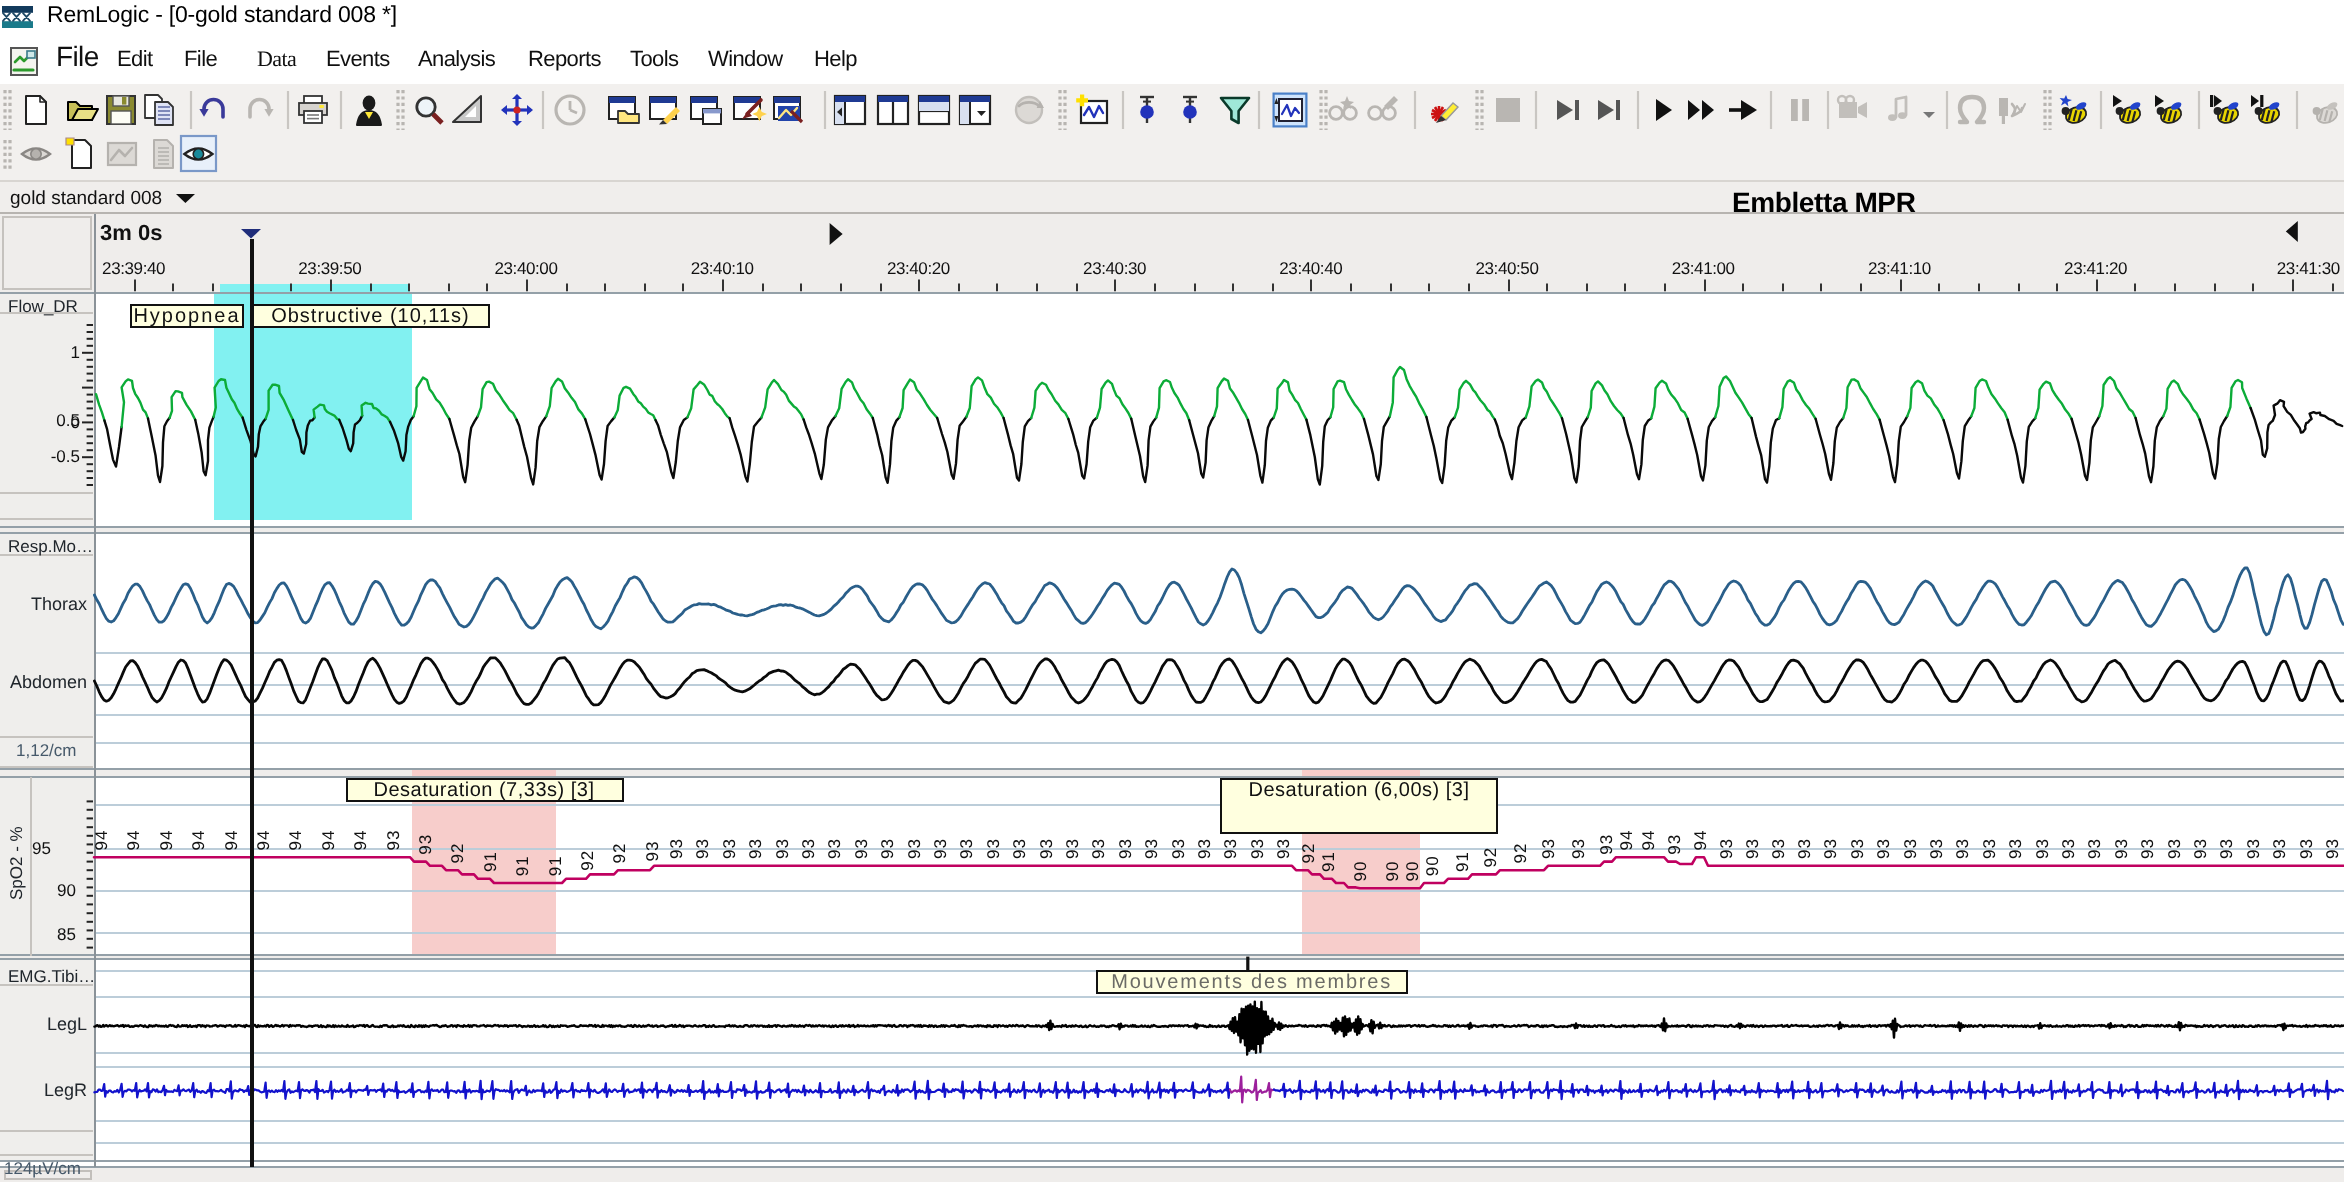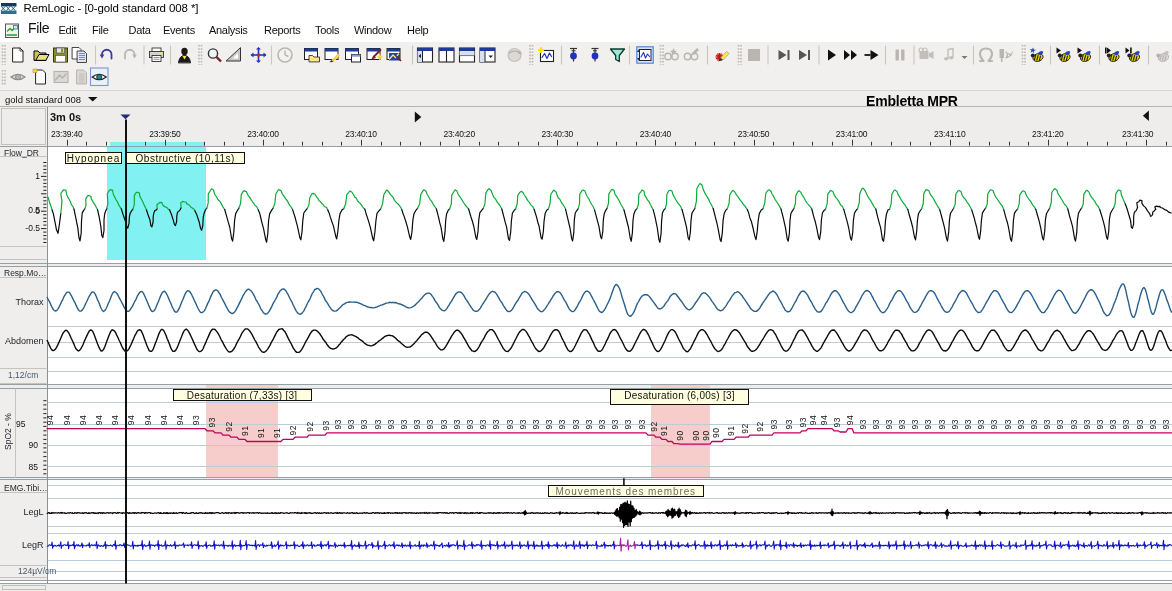--- a/index.html
+++ b/index.html
@@ -566,55 +566,55 @@
 <path d="M47.2 546.2L47.9 546.0L48.6 545.9L49.3 544.8L50.0 544.8L50.7 545.4L51.4 545.3L52.1 542.0L52.6 548.3L53.1 545.5L53.8 546.3L54.5 545.3L55.2 545.3L55.9 546.0L56.6 546.2L57.3 545.6L58.0 545.8L58.7 544.9L59.4 546.2L60.1 544.9L60.8 541.9L61.3 548.4L61.8 546.0L62.5 545.4L63.2 545.7L63.9 544.8L64.6 544.8L65.3 545.0L66.0 545.7L66.7 545.1L67.4 545.4L68.1 541.5L68.6 548.7L69.1 546.2L69.8 545.0L70.5 545.7L71.2 545.5L71.9 545.3L72.6 544.7L73.3 545.7L74.0 541.5L74.5 548.7L75.0 545.6L75.7 546.1L76.4 544.7L77.1 544.9L77.8 545.8L78.5 544.7L79.2 546.1L79.9 545.8L80.6 546.1L81.3 545.1L82.0 542.9L82.5 547.6L83.0 544.9L83.7 545.8L84.4 545.7L85.1 545.8L85.8 545.7L86.5 546.0L87.2 544.9L87.9 545.4L88.6 545.6L89.3 542.7L89.8 547.7L90.3 545.3L91.0 545.3L91.7 544.7L92.4 545.4L93.1 545.6L93.8 545.1L94.5 544.8L95.2 545.9L95.9 545.1L96.6 541.6L97.1 548.6L97.6 545.7L98.3 544.8L99.0 545.9L99.7 545.7L100.4 546.4L101.1 545.5L101.8 545.8L102.5 546.3L103.2 546.4L103.9 545.1L104.6 545.7L105.3 541.6L105.8 548.6L106.3 545.2L107.0 544.8L107.7 545.6L108.4 545.5L109.1 545.7L109.8 545.5L110.5 544.9L111.2 545.7L111.9 545.9L112.6 546.4L113.3 544.6L114.0 544.6L114.7 545.7L115.4 540.7L115.9 549.3L116.4 546.4L117.1 545.3L117.8 545.2L118.5 545.6L119.2 545.7L119.9 544.6L120.6 545.0L121.3 545.1L122.0 546.0L122.7 545.2L123.4 545.5L124.1 543.0L124.6 547.5L125.1 545.2L125.8 545.9L126.5 545.7L127.2 544.7L127.9 544.9L128.6 545.2L129.3 545.2L130.0 545.8L130.7 546.2L131.4 546.0L132.1 545.8L132.8 541.3L133.3 548.9L133.8 545.6L134.5 545.2L135.2 546.0L135.9 545.3L136.6 545.9L137.3 546.1L138.0 545.1L138.7 545.9L139.4 545.2L140.1 545.6L140.8 545.0L141.5 545.8L142.2 540.6L142.7 549.4L143.2 546.3L143.9 545.1L144.6 544.7L145.3 546.4L146.0 545.7L146.7 546.1L147.4 545.6L148.1 545.3L148.8 545.7L149.5 541.0L150.0 549.1L150.5 545.2L151.2 544.7L151.9 545.3L152.6 545.5L153.3 545.0L154.0 545.4L154.7 546.3L155.4 545.0L156.1 545.1L156.8 544.8L157.5 546.0L158.2 540.5L158.7 549.5L159.2 544.6L159.9 545.5L160.6 545.5L161.3 544.9L162.0 546.3L162.7 545.9L163.4 545.5L164.1 546.0L164.8 544.9L165.5 540.8L166.0 549.3L166.5 545.8L167.2 544.8L167.9 545.9L168.6 545.4L169.3 545.9L170.0 545.5L170.7 544.6L171.4 546.3L172.1 545.8L172.8 545.7L173.5 544.8L174.2 545.4L174.9 541.6L175.4 548.6L175.9 545.2L176.6 545.6L177.3 545.2L178.0 546.2L178.7 545.2L179.4 544.9L180.1 545.1L180.8 545.2L181.5 545.4L182.2 544.8L182.9 544.9L183.6 543.0L184.1 547.5L184.6 545.5L185.3 545.0L186.0 545.2L186.7 545.2L187.4 544.9L188.1 545.9L188.8 545.1L189.5 545.0L190.2 544.7L190.9 545.7L191.6 541.8L192.1 548.5L192.6 545.4L193.3 545.8L194.0 544.8L194.7 544.7L195.4 545.4L196.1 544.9L196.8 545.7L197.5 545.7L198.2 541.1L198.7 549.0L199.2 545.2L199.9 546.1L200.6 545.9L201.3 545.8L202.0 545.6L202.7 546.4L203.4 546.0L204.1 545.4L204.8 544.8L205.5 546.1L206.2 541.7L206.7 548.5L207.2 545.8L207.9 545.9L208.6 545.4L209.3 545.0L210.0 545.0L210.7 546.1L211.4 545.7L212.1 546.2L212.8 545.3L213.5 545.9L214.2 540.9L214.7 549.2L215.2 545.4L215.9 544.7L216.6 545.5L217.3 545.2L218.0 545.4L218.7 544.9L219.4 546.0L220.1 545.7L220.8 544.8L221.5 544.8L222.2 546.1L222.9 546.0L223.6 541.2L224.1 548.9L224.6 545.6L225.3 545.3L226.0 545.3L226.7 545.7L227.4 545.6L228.1 546.4L228.8 545.3L229.5 545.2L230.2 546.1L230.9 545.7L231.6 546.0L232.3 540.9L232.8 549.2L233.3 545.0L234.0 545.8L234.7 544.7L235.4 546.3L236.1 545.6L236.8 545.5L237.5 545.7L238.2 545.4L238.9 545.6L239.6 546.1L240.3 540.4L240.8 549.6L241.3 544.8L242.0 546.1L242.7 546.0L243.4 545.3L244.1 545.5L244.8 545.8L245.5 544.8L246.2 540.6L246.7 549.4L247.2 545.7L247.9 544.6L248.6 544.9L249.3 544.9L250.0 545.6L250.7 545.3L251.4 545.6L252.1 545.0L252.8 545.8L253.5 545.2L254.2 545.6L254.9 546.2L255.6 540.5L256.1 549.5L256.6 546.4L257.3 545.2L258.0 544.8L258.7 544.6L259.4 546.4L260.1 545.3L260.8 544.8L261.5 545.1L262.2 545.3L262.9 542.9L263.4 547.6L263.9 546.1L264.6 545.2L265.3 546.2L266.0 546.2L266.7 545.0L267.4 545.9L268.1 545.3L268.8 545.2L269.5 545.3L270.2 545.3L270.9 545.6L271.6 541.7L272.1 548.5L272.6 545.3L273.3 546.3L274.0 546.1L274.7 544.9L275.4 546.4L276.1 545.8L276.8 544.8L277.5 544.7L278.2 541.1L278.7 549.1L279.2 545.4L279.9 546.4L280.6 544.8L281.3 545.8L282.0 545.3L282.7 545.4L283.4 546.0L284.1 545.7L284.8 545.4L285.5 544.9L286.2 541.5L286.7 548.7L287.2 545.2L287.9 544.9L288.6 545.7L289.3 545.6L290.0 546.1L290.7 545.0L291.4 545.5L292.1 545.3L292.8 545.6L293.5 545.3L294.2 541.5L294.7 548.7L295.2 544.8L295.9 545.5L296.6 545.8L297.3 544.9L298.0 545.9L298.7 546.4L299.4 546.4L300.1 546.0L300.8 545.4L301.5 544.7L302.2 546.2L302.9 541.7L303.4 548.5L303.9 546.3L304.6 544.7L305.3 545.7L306.0 546.0L306.7 545.2L307.4 544.7L308.1 545.2L308.8 546.0L309.5 545.4L310.2 545.5L310.9 545.4L311.6 541.9L312.1 548.4L312.6 546.0L313.3 545.1L314.0 544.7L314.7 546.3L315.4 545.9L316.1 545.9L316.8 545.6L317.5 544.7L318.2 545.5L318.9 544.9L319.6 544.7L320.3 546.4L321.0 541.3L321.5 548.8L322.0 544.7L322.7 545.5L323.4 546.1L324.1 545.1L324.8 544.8L325.5 545.1L326.2 546.1L326.9 544.6L327.6 544.8L328.3 541.4L328.8 548.8L329.3 545.4L330.0 546.1L330.7 545.1L331.4 545.9L332.1 545.5L332.8 546.0L333.5 546.2L334.2 545.2L334.9 542.6L335.4 547.8L335.9 544.9L336.6 545.5L337.3 546.4L338.0 546.0L338.7 545.0L339.4 545.4L340.1 545.7L340.8 545.0L341.5 545.9L342.2 545.2L342.9 545.8L343.6 546.0L344.3 542.5L344.8 547.9L345.3 545.1L346.0 545.9L346.7 546.0L347.4 545.6L348.1 545.3L348.8 545.9L349.5 545.5L350.2 544.9L350.9 546.2L351.6 540.5L352.1 549.5L352.6 545.8L353.3 546.3L354.0 545.8L354.7 544.7L355.4 546.3L356.1 545.7L356.8 546.3L357.5 545.4L358.2 546.3L358.9 542.1L359.4 548.2L359.9 544.8L360.6 545.8L361.3 545.3L362.0 546.0L362.7 545.9L363.4 545.9L364.1 545.7L364.8 545.0L365.5 541.1L366.0 549.0L366.5 545.6L367.2 545.8L367.9 546.1L368.6 544.6L369.3 544.8L370.0 544.8L370.7 545.4L371.4 545.0L372.1 542.5L372.6 547.9L373.1 544.8L373.8 546.3L374.5 545.8L375.2 546.1L375.9 546.3L376.6 545.7L377.3 545.9L378.0 540.7L378.5 549.3L379.0 545.8L379.7 546.2L380.4 545.6L381.1 546.3L381.8 546.2L382.5 545.9L383.2 545.1L383.9 545.4L384.6 541.3L385.1 548.9L385.6 545.1L386.3 545.4L387.0 546.2L387.7 546.0L388.4 545.2L389.1 544.9L389.8 544.7L390.5 546.0L391.2 545.3L391.9 545.2L392.6 544.7L393.3 546.3L394.0 541.8L394.5 548.5L395.0 546.3L395.7 545.7L396.4 544.9L397.1 545.5L397.8 544.9L398.5 546.0L399.2 545.0L399.9 545.8L400.6 546.2L401.3 545.9L402.0 542.8L402.5 547.7L403.0 545.1L403.7 545.4L404.4 546.2L405.1 544.9L405.8 545.8L406.5 546.3L407.2 545.8L407.9 545.1L408.6 545.9L409.3 546.2L410.0 541.6L410.5 548.6L411.0 545.5L411.7 545.4L412.4 546.1L413.1 546.0L413.8 546.0L414.5 545.6L415.2 544.6L415.9 546.3L416.6 546.1L417.3 545.5L418.0 545.6L418.7 546.3L419.4 541.2L419.9 549.0L420.4 545.7L421.1 546.3L421.8 544.8L422.5 545.6L423.2 546.3L423.9 544.7L424.6 545.4L425.3 546.0L426.0 545.8L426.7 542.9L427.2 547.6L427.7 544.9L428.4 545.9L429.1 546.2L429.8 545.7L430.5 545.2L431.2 544.8L431.9 545.7L432.6 545.9L433.3 544.9L434.0 541.1L434.5 549.1L435.0 545.5L435.7 544.7L436.4 545.6L437.1 545.2L437.8 545.6L438.5 546.1L439.2 545.4L439.9 546.4L440.6 544.7L441.3 544.7L442.0 542.9L442.5 547.6L443.0 546.1L443.7 545.8L444.4 545.4L445.1 545.8L445.8 546.2L446.5 544.9L447.2 545.6L447.9 546.3L448.6 542.6L449.1 547.8L449.6 545.4L450.3 546.3L451.0 544.7L451.7 545.9L452.4 544.8L453.1 544.9L453.8 544.7L454.5 545.2L455.2 546.0L455.9 545.4L456.6 544.9L457.3 540.8L457.8 549.3L458.3 545.5L459.0 546.0L459.7 545.0L460.4 546.0L461.1 545.4L461.8 546.1L462.5 546.4L463.2 545.8L463.9 540.4L464.4 549.6L464.9 544.8L465.6 546.1L466.3 546.0L467.0 546.0L467.7 545.7L468.4 545.2L469.1 544.8L469.8 544.9L470.5 545.3L471.2 545.9L471.9 541.8L472.4 548.4L472.9 544.7L473.6 544.8L474.3 546.1L475.0 545.7L475.7 546.0L476.4 544.6L477.1 545.5L477.8 544.6L478.5 544.9L479.2 544.8L479.9 545.8L480.6 546.2L481.3 540.8L481.8 549.2L482.3 545.8L483.0 545.0L483.7 545.8L484.4 545.5L485.1 545.3L485.8 546.3L486.5 545.7L487.2 544.7L487.9 544.9L488.6 545.5L489.3 546.3L490.0 540.9L490.5 549.2L491.0 544.6L491.7 545.0L492.4 544.8L493.1 545.6L493.8 544.8L494.5 545.3L495.2 546.0L495.9 545.6L496.6 545.0L497.3 541.2L497.8 548.9L498.3 544.9L499.0 546.0L499.7 545.8L500.4 546.3L501.1 545.5L501.8 544.9L502.5 545.8L503.2 544.7L503.9 545.8L504.6 541.8L505.1 548.4L505.6 546.0L506.3 546.0L507.0 544.7L507.7 545.9L508.4 546.3L509.1 544.9L509.8 546.0L510.5 545.5L511.2 544.8L511.9 541.1L512.4 549.1L512.9 545.2L513.6 545.0L514.3 545.8L515.0 545.2L515.7 546.0L516.4 545.2L517.1 544.8L517.8 545.9L518.5 546.2L519.2 545.3L519.9 541.7L520.4 548.5L520.9 546.2L521.6 544.9L522.3 546.3L523.0 545.4L523.7 545.3L524.4 544.8L525.1 545.9L525.8 545.7L526.5 546.4L527.2 545.0L527.9 541.1L528.4 549.0L528.9 544.8L529.6 546.1L530.3 545.4L531.0 544.9L531.7 545.2L532.4 546.2L533.1 545.7L533.8 541.3L534.3 548.9L534.8 544.9L535.5 546.3L536.2 546.1L536.9 544.8L537.6 546.1L538.3 545.5L539.0 546.4L539.7 545.7L540.4 546.1L541.1 545.1L541.8 541.0L542.3 549.1L542.8 545.2L543.5 545.6L544.2 546.2L544.9 545.7L545.6 544.9L546.3 545.6L547.0 544.6L547.7 546.4L548.4 541.7L548.9 548.5L549.4 544.7L550.1 545.6L550.8 545.5L551.5 546.0L552.2 546.1L552.9 545.4L553.6 545.0L554.3 545.6L555.0 544.6L555.7 545.9L556.4 546.3L557.1 542.2L557.6 548.1L558.1 544.8L558.8 545.5L559.5 545.1L560.2 545.9L560.9 546.1L561.6 545.9L562.3 544.6L563.0 545.4L563.7 546.0L564.4 546.2L565.1 545.3L565.8 542.0L566.3 548.3L566.8 545.7L567.5 546.1L568.2 544.7L568.9 546.2L569.6 545.2L570.3 544.7L571.0 545.4L571.7 545.1L572.4 546.3L573.1 545.6L573.8 540.9L574.3 549.2L574.8 546.2L575.5 545.9L576.2 544.7L576.9 546.3L577.6 545.8L578.3 546.2L579.0 544.8L579.7 541.3L580.2 548.8L580.7 544.9L581.4 545.6L582.1 544.7L582.8 545.9L583.5 545.0L584.2 546.4L584.9 545.0L585.6 544.8L586.3 545.5L587.0 541.4L587.5 548.8L588.0 545.0L588.7 545.9L589.4 545.0L590.1 545.2L590.8 545.1L591.5 545.8L592.2 545.1L592.9 544.7L593.6 545.2L594.3 545.5L595.0 545.5L595.7 544.8L596.4 541.2L596.9 549.0L597.4 545.1L598.1 545.7L598.8 546.0L599.5 546.3L600.2 546.1L600.9 546.3L601.6 544.7L602.3 546.2L603.0 545.4L603.7 544.7L604.4 542.2L604.9 548.1L605.4 544.8L606.1 545.1L606.8 545.9L607.5 545.5L608.2 546.2L608.9 545.5L609.6 545.7L610.3 545.1L611.0 546.3L611.7 545.6L612.4 544.8L613.1 545.2L613.8 541.3L614.3 548.9L614.8 544.7" stroke="#1212cc" stroke-width="1.1" fill="none" stroke-linejoin="round" stroke-linecap="round"></path>
 <path d="M615.0 545.0L615.7 546.3L616.4 545.8L617.1 545.3L617.8 545.2L618.5 545.8L619.2 545.2L619.9 545.7L620.6 538.3L621.1 551.2L621.6 545.1L622.3 544.8L623.0 546.0L623.7 544.9L624.4 545.1L625.1 545.5L625.8 546.3L626.5 546.0L627.2 544.7L627.9 539.9L628.4 550.0L628.9 546.3L629.6 545.9L630.3 545.1L631.0 546.4L631.7 546.1L632.4 545.8L633.1 545.8L633.8 544.9L634.5 541.6L635.0 548.6L635.5 544.8L636.2 545.1L636.9 544.9" stroke="#9c1f9c" stroke-width="1.1" fill="none" stroke-linejoin="round" stroke-linecap="round"></path>
 <path d="M637.0 544.7L637.7 545.2L638.4 545.2L639.1 545.3L639.8 545.6L640.5 544.9L641.2 545.1L641.9 541.9L642.4 548.4L642.9 544.9L643.6 545.4L644.3 545.2L645.0 544.6L645.7 545.9L646.4 546.4L647.1 545.2L647.8 545.9L648.5 545.5L649.2 545.1L649.9 540.4L650.4 549.6L650.9 544.9L651.6 545.6L652.3 546.2L653.0 545.4L653.7 545.8L654.4 545.9L655.1 546.2L655.8 544.9L656.5 545.6L657.2 545.2L657.9 540.7L658.4 549.3L658.9 544.8L659.6 544.7L660.3 545.8L661.0 545.7L661.7 545.0L662.4 546.3L663.1 545.1L663.8 544.6L664.5 545.6L665.2 541.2L665.7 549.0L666.2 545.5L666.9 545.0L667.6 545.2L668.3 545.7L669.0 546.3L669.7 546.2L670.4 545.2L671.1 540.7L671.6 549.3L672.1 545.3L672.8 545.1L673.5 545.2L674.2 546.4L674.9 546.2L675.6 544.8L676.3 545.9L677.0 545.4L677.7 546.4L678.4 542.2L678.9 548.1L679.4 546.3L680.1 545.4L680.8 546.2L681.5 544.9L682.2 545.7L682.9 544.8L683.6 545.0L684.3 545.5L685.0 546.2L685.7 546.4L686.4 544.7L687.1 546.3L687.8 542.8L688.3 547.7L688.8 546.2L689.5 545.3L690.2 545.6L690.9 545.9L691.6 546.0L692.3 544.8L693.0 544.9L693.7 545.3L694.4 545.6L695.1 540.8L695.6 549.3L696.1 545.1L696.8 545.6L697.5 545.4L698.2 544.6L698.9 544.6L699.6 545.1L700.3 546.3L701.0 546.1L701.7 545.5L702.4 545.8L703.1 546.2L703.8 545.4L704.5 541.1L705.0 549.0L705.5 544.8L706.2 545.1L706.9 546.4L707.6 544.7L708.3 545.9L709.0 545.6L709.7 545.6L710.4 546.2L711.1 541.7L711.6 548.5L712.1 544.8L712.8 545.5L713.5 545.6L714.2 546.1L714.9 544.9L715.6 544.7L716.3 545.2L717.0 546.2L717.7 544.8L718.4 544.9L719.1 545.1L719.8 540.5L720.3 549.5L720.8 545.1L721.5 545.6L722.2 546.3L722.9 545.5L723.6 546.0L724.3 544.9L725.0 544.8L725.7 546.0L726.4 545.6L727.1 540.8L727.6 549.3L728.1 545.1L728.8 545.8L729.5 545.8L730.2 544.8L730.9 545.6L731.6 546.1L732.3 544.6L733.0 545.5L733.7 545.3L734.4 545.5L735.1 545.2L735.8 542.7L736.3 547.7L736.8 545.0L737.5 544.9L738.2 546.2L738.9 545.7L739.6 546.1L740.3 545.5L741.0 545.6L741.7 545.6L742.4 542.7L742.9 547.7L743.4 544.7L744.1 546.1L744.8 546.3L745.5 545.5L746.2 545.2L746.9 545.3L747.6 546.1L748.3 546.2L749.0 545.7L749.7 546.0L750.4 541.1L750.9 549.0L751.4 546.1L752.1 545.0L752.8 546.1L753.5 544.9L754.2 545.0L754.9 544.8L755.6 544.8L756.3 541.1L756.8 549.0L757.3 544.7L758.0 546.0L758.7 546.0L759.4 544.7L760.1 544.8L760.8 546.0L761.5 545.5L762.2 544.7L762.9 544.8L763.6 545.1L764.3 544.7L765.0 541.0L765.5 549.1L766.0 546.3L766.7 545.0L767.4 546.2L768.1 544.9L768.8 545.2L769.5 544.8L770.2 546.1L770.9 546.3L771.6 546.3L772.3 545.2L773.0 544.9L773.7 541.0L774.2 549.1L774.7 545.6L775.4 544.8L776.1 545.6L776.8 544.6L777.5 545.0L778.2 544.9L778.9 545.1L779.6 546.2L780.3 540.4L780.8 549.6L781.3 545.0L782.0 545.5L782.7 545.9L783.4 545.3L784.1 545.7L784.8 545.4L785.5 546.3L786.2 542.0L786.7 548.3L787.2 545.0L787.9 545.0L788.6 544.8L789.3 546.4L790.0 544.8L790.7 544.8L791.4 544.8L792.1 546.0L792.8 545.9L793.5 542.9L794.0 547.6L794.5 544.8L795.2 545.1L795.9 545.7L796.6 545.2L797.3 546.4L798.0 545.4L798.7 545.6L799.4 545.1L800.1 546.1L800.8 542.8L801.3 547.7L801.8 545.5L802.5 545.8L803.2 544.9L803.9 546.4L804.6 545.5L805.3 544.8L806.0 545.4L806.7 545.8L807.4 544.8L808.1 544.9L808.8 545.3L809.5 545.7L810.2 540.5L810.7 549.5L811.2 544.7L811.9 546.4L812.6 545.2L813.3 545.7L814.0 546.4L814.7 544.8L815.4 546.1L816.1 545.9L816.8 545.1L817.5 545.9L818.2 545.6L818.9 545.1L819.6 546.0L820.3 541.9L820.8 548.4L821.3 545.7L822.0 545.3L822.7 545.5L823.4 545.1L824.1 546.0L824.8 544.8L825.5 545.1L826.2 545.5L826.9 545.7L827.6 544.8L828.3 542.9L828.8 547.6L829.3 545.8L830.0 546.3L830.7 545.3L831.4 545.8L832.1 544.9L832.8 545.7L833.5 544.8L834.2 541.0L834.7 549.1L835.2 546.0L835.9 545.0L836.6 545.8L837.3 545.5L838.0 545.1L838.7 545.2L839.4 546.1L840.1 545.6L840.8 546.3L841.5 544.7L842.2 545.4L842.9 542.0L843.4 548.3L843.9 545.3L844.6 545.4L845.3 544.7L846.0 545.6L846.7 546.1L847.4 545.1L848.1 545.9L848.8 545.5L849.5 544.8L850.2 541.7L850.7 548.6L851.2 545.8L851.9 545.8L852.6 545.8L853.3 545.6L854.0 545.5L854.7 546.1L855.4 545.5L856.1 545.3L856.8 540.4L857.3 549.6L857.8 545.2L858.5 546.4L859.2 545.2L859.9 544.7L860.6 544.7L861.3 546.1L862.0 545.2L862.7 545.9L863.4 544.6L864.1 546.2L864.8 542.7L865.3 547.7L865.8 545.2L866.5 545.2L867.2 545.8L867.9 545.0L868.6 545.8L869.3 545.7L870.0 546.2L870.7 544.7L871.4 545.1L872.1 542.9L872.6 547.5L873.1 545.4L873.8 546.2L874.5 545.6L875.2 546.2L875.9 545.1L876.6 545.9L877.3 545.7L878.0 546.4L878.7 545.3L879.4 541.5L879.9 548.7L880.4 544.8L881.1 545.8L881.8 545.2L882.5 545.5L883.2 546.0L883.9 545.2L884.6 545.7L885.3 545.3L886.0 545.4L886.7 545.5L887.4 546.1L888.1 546.0L888.8 541.6L889.3 548.7L889.8 544.7L890.5 546.4L891.2 545.3L891.9 545.0L892.6 545.9L893.3 544.8L894.0 546.1L894.7 544.8L895.4 545.2L896.1 540.8L896.6 549.2L897.1 545.0L897.8 546.0L898.5 545.8L899.2 545.1L899.9 546.0L900.6 545.4L901.3 545.6L902.0 545.0L902.7 545.3L903.4 545.7L904.1 540.9L904.6 549.1L905.1 544.6L905.8 545.9L906.5 546.2L907.2 545.6L907.9 545.0L908.6 546.3L909.3 545.9L910.0 545.4L910.7 541.6L911.2 548.7L911.7 546.0L912.4 545.4L913.1 545.6L913.8 545.7L914.5 545.5L915.2 545.3L915.9 544.9L916.6 544.9L917.3 545.8L918.0 545.1L918.7 542.1L919.2 548.2L919.7 544.7L920.4 545.0L921.1 545.3L921.8 546.1L922.5 545.8L923.2 545.1L923.9 545.7L924.6 545.3L925.3 544.8L926.0 544.9L926.7 545.0L927.4 546.1L928.1 541.5L928.6 548.7L929.1 545.8L929.8 544.7L930.5 544.9L931.2 544.8L931.9 545.1L932.6 546.0L933.3 545.8L934.0 544.9L934.7 546.1L935.4 541.7L935.9 548.5L936.4 546.1L937.1 544.8L937.8 545.7L938.5 546.2L939.2 546.2L939.9 545.3L940.6 545.3L941.3 542.8L941.8 547.7L942.3 545.9L943.0 544.9L943.7 544.8L944.4 545.9L945.1 546.3L945.8 545.5L946.5 546.1L947.2 546.3L947.9 546.3L948.6 545.1L949.3 546.2L950.0 545.0L950.7 540.8L951.2 549.2L951.7 545.7L952.4 545.3L953.1 545.9L953.8 545.0L954.5 545.4L955.2 544.9L955.9 544.9L956.6 546.3L957.3 545.4L958.0 541.4L958.5 548.8L959.0 545.3L959.7 546.3L960.4 545.2L961.1 545.4L961.8 545.8L962.5 546.3L963.2 546.2L963.9 546.3L964.6 545.3L965.3 545.9L966.0 542.9L966.5 547.5L967.0 545.7L967.7 546.1L968.4 545.8L969.1 546.3L969.8 545.8L970.5 546.0L971.2 545.0L971.9 545.6L972.6 545.2L973.3 546.3L974.0 545.3L974.7 546.1L975.4 540.7L975.9 549.4L976.4 545.3L977.1 546.2L977.8 545.3L978.5 546.4L979.2 545.1L979.9 544.8L980.6 546.1L981.3 545.0L982.0 545.0L982.7 546.2L983.4 546.2L984.1 545.7L984.8 540.9L985.3 549.2L985.8 544.7L986.5 546.2L987.2 546.1L987.9 546.3L988.6 545.4L989.3 545.3L990.0 546.1L990.7 545.9L991.4 546.2L992.1 540.8L992.6 549.3L993.1 545.5L993.8 545.2L994.5 545.7L995.2 546.1L995.9 545.9L996.6 545.4L997.3 544.6L998.0 544.7L998.7 545.8L999.4 545.7L1000.1 546.0L1000.8 541.9L1001.3 548.4L1001.8 545.2L1002.5 544.7L1003.2 544.9L1003.9 545.5L1004.6 546.3L1005.3 546.1L1006.0 546.0L1006.7 546.1L1007.4 545.8L1008.1 546.0L1008.8 545.2L1009.5 541.0L1010.0 549.1L1010.5 545.8L1011.2 546.1L1011.9 546.0L1012.6 545.0L1013.3 545.3L1014.0 544.9L1014.7 546.2L1015.4 546.3L1016.1 542.4L1016.6 548.0L1017.1 546.3L1017.8 545.8L1018.5 545.7L1019.2 546.2L1019.9 546.4L1020.6 545.0L1021.3 545.9L1022.0 544.9L1022.7 545.3L1023.4 545.4L1024.1 545.1L1024.8 544.8L1025.5 540.4L1026.0 549.5L1026.5 545.9L1027.2 545.4L1027.9 546.3L1028.6 545.4L1029.3 545.8L1030.0 544.8L1030.7 545.9L1031.4 544.9L1032.1 540.9L1032.6 549.2L1033.1 545.5L1033.8 544.8L1034.5 546.1L1035.2 545.7L1035.9 546.4L1036.6 545.1L1037.3 545.8L1038.0 545.4L1038.7 545.3L1039.4 542.2L1039.9 548.1L1040.4 545.7L1041.1 546.2L1041.8 545.3L1042.5 545.8L1043.2 545.4L1043.9 544.6L1044.6 544.8L1045.3 545.2L1046.0 541.1L1046.5 549.0L1047.0 545.9L1047.7 545.9L1048.4 545.1L1049.1 544.8L1049.8 544.7L1050.5 545.2L1051.2 545.0L1051.9 546.2L1052.6 546.4L1053.3 546.3L1054.0 546.3L1054.7 541.0L1055.2 549.1L1055.7 545.1L1056.4 545.7L1057.1 545.1L1057.8 545.3L1058.5 545.3L1059.2 546.3L1059.9 545.6L1060.6 542.3L1061.1 548.1L1061.6 546.3L1062.3 546.2L1063.0 544.8L1063.7 545.2L1064.4 545.6L1065.1 544.9L1065.8 544.8L1066.5 544.7L1067.2 544.8L1067.9 546.2L1068.6 541.0L1069.1 549.1L1069.6 545.1L1070.3 546.2L1071.0 545.7L1071.7 546.0L1072.4 545.1L1073.1 545.2L1073.8 546.2L1074.5 545.2L1075.2 546.4L1075.9 546.0L1076.6 544.9L1077.3 546.1L1078.0 540.8L1078.5 549.2L1079.0 544.9L1079.7 545.0L1080.4 544.7L1081.1 545.1L1081.8 545.9L1082.5 545.4L1083.2 546.4L1083.9 542.9L1084.4 547.6L1084.9 545.9L1085.6 545.5L1086.3 545.5L1087.0 546.1L1087.7 546.2L1088.4 544.8L1089.1 544.8L1089.8 546.2L1090.5 544.9L1091.2 541.6L1091.7 548.6L1092.2 546.2L1092.9 545.7L1093.6 545.7L1094.3 546.3L1095.0 545.5L1095.7 545.6L1096.4 545.3L1097.1 544.7L1097.8 541.2L1098.3 549.0L1098.8 544.6L1099.5 545.8L1100.2 545.8L1100.9 545.3L1101.6 545.7L1102.3 546.3L1103.0 546.1L1103.7 544.9L1104.4 544.7L1105.1 546.1L1105.8 545.8L1106.5 545.4L1107.2 541.4L1107.7 548.8L1108.2 546.3L1108.9 545.8L1109.6 546.3L1110.3 545.2L1111.0 545.9L1111.7 545.9L1112.4 546.3L1113.1 542.4L1113.6 548.0L1114.1 545.8L1114.8 545.2L1115.5 544.7L1116.2 544.7L1116.9 546.3L1117.6 545.3L1118.3 545.3L1119.0 540.4L1119.5 549.6L1120.0 544.8L1120.7 546.1L1121.4 544.9L1122.1 546.0L1122.8 545.1L1123.5 546.0L1124.2 545.8L1124.9 544.8L1125.6 545.5L1126.3 545.4L1127.0 546.1L1127.7 545.2L1128.4 542.6L1128.9 547.8L1129.4 546.1L1130.1 545.5L1130.8 545.5L1131.5 546.2L1132.2 545.5L1132.9 545.6L1133.6 545.4L1134.3 546.0L1135.0 546.1L1135.7 545.7L1136.4 545.4L1137.1 542.9L1137.6 547.6L1138.1 545.4L1138.8 545.0L1139.5 545.8L1140.2 544.9L1140.9 545.5L1141.6 545.7L1142.3 545.5L1143.0 545.1L1143.7 545.4L1144.4 541.7L1144.9 548.5L1145.4 544.8L1146.1 546.2L1146.8 546.1L1147.5 545.5L1148.2 545.1L1148.9 544.7L1149.6 544.7L1150.3 544.7L1151.0 541.9L1151.5 548.4L1152.0 545.8L1152.7 545.6L1153.4 545.1L1154.1 545.1L1154.8 544.7L1155.5 545.5L1156.2 544.8L1156.9 542.5L1157.4 547.9L1157.9 545.3L1158.6 544.7L1159.3 546.2L1160.0 545.1L1160.7 545.7L1161.4 545.4L1162.1 545.8L1162.8 545.7L1163.5 540.4L1164.0 549.6L1164.5 544.9L1165.2 544.9L1165.9 545.9L1166.6 545.7L1167.3 546.2L1168.0 544.8L1168.7 545.6L1169.4 544.6L1170.1 544.8L1170.8 544.9L1171.5 545.5" stroke="#1212cc" stroke-width="1.1" fill="none" stroke-linejoin="round" stroke-linecap="round"></path>
 <line x1="126" y1="119.5" x2="126" y2="583.5" stroke="#111" stroke-width="2"></line>
 <line x1="623.9" y1="478.3" x2="623.9" y2="485.5" stroke="#111" stroke-width="1.6"></line>
 </svg>
 <div style="position:absolute;left:23.5px;top:1.8px;font-size:11.5px;color:#000;white-space:nowrap;letter-spacing:-0.1px;">RemLogic - [0-gold standard 008 *]</div>
 <div style="position:absolute;left:28px;top:20px;font-size:14px;color:#101010;white-space:nowrap;letter-spacing:-0.3px;">File</div>
 <div style="position:absolute;left:58.5px;top:23.5px;font-size:11px;color:#101010;white-space:nowrap;letter-spacing:-0.3px;">Edit</div>
 <div style="position:absolute;left:92px;top:23.5px;font-size:11px;color:#101010;white-space:nowrap;letter-spacing:-0.3px;">File</div>
-<div style="position:absolute;left:128.5px;top:23.5px;font-size:11px;color:#101010;white-space:nowrap;letter-spacing:-0.3px;">Data</div>
+<div style="position:absolute;left:128.5px;top:23.5px;font-size:11px;color:#101010;white-space:nowrap;letter-spacing:-0.3px;font-family:Liberation Serif, serif;">Data</div>
 <div style="position:absolute;left:163px;top:23.5px;font-size:11px;color:#101010;white-space:nowrap;letter-spacing:-0.3px;">Events</div>
 <div style="position:absolute;left:209px;top:23.5px;font-size:11px;color:#101010;white-space:nowrap;letter-spacing:-0.3px;">Analysis</div>
 <div style="position:absolute;left:264px;top:23.5px;font-size:11px;color:#101010;white-space:nowrap;letter-spacing:-0.3px;">Reports</div>
 <div style="position:absolute;left:315px;top:23.5px;font-size:11px;color:#101010;white-space:nowrap;letter-spacing:-0.3px;">Tools</div>
 <div style="position:absolute;left:354px;top:23.5px;font-size:11px;color:#101010;white-space:nowrap;letter-spacing:-0.3px;">Window</div>
 <div style="position:absolute;left:407px;top:23.5px;font-size:11px;color:#101010;white-space:nowrap;letter-spacing:-0.3px;">Help</div>
 <div style="position:absolute;left:5px;top:93.8px;font-size:9.5px;color:#111;white-space:nowrap;">gold standard 008</div>
 <div style="position:absolute;left:866px;top:93.2px;font-size:14px;color:#000;white-space:nowrap;letter-spacing:-0.2px;"><b>Embletta MPR</b></div>
 <div style="position:absolute;left:50px;top:111px;font-size:11px;color:#111;white-space:nowrap;"><b>3m 0s</b></div>
 <div style="position:absolute;left:42.8px;top:128.5px;width:48px;text-align:center;font-size:8.5px;letter-spacing:-0.2px;color:#111;">23:39:40</div>
 <div style="position:absolute;left:140.9px;top:128.5px;width:48px;text-align:center;font-size:8.5px;letter-spacing:-0.2px;color:#111;">23:39:50</div>
 <div style="position:absolute;left:239px;top:128.5px;width:48px;text-align:center;font-size:8.5px;letter-spacing:-0.2px;color:#111;">23:40:00</div>
 <div style="position:absolute;left:337.1px;top:128.5px;width:48px;text-align:center;font-size:8.5px;letter-spacing:-0.2px;color:#111;">23:40:10</div>
 <div style="position:absolute;left:435.2px;top:128.5px;width:48px;text-align:center;font-size:8.5px;letter-spacing:-0.2px;color:#111;">23:40:20</div>
 <div style="position:absolute;left:533.3px;top:128.5px;width:48px;text-align:center;font-size:8.5px;letter-spacing:-0.2px;color:#111;">23:40:30</div>
 <div style="position:absolute;left:631.4px;top:128.5px;width:48px;text-align:center;font-size:8.5px;letter-spacing:-0.2px;color:#111;">23:40:40</div>
 <div style="position:absolute;left:729.5px;top:128.5px;width:48px;text-align:center;font-size:8.5px;letter-spacing:-0.2px;color:#111;">23:40:50</div>
 <div style="position:absolute;left:827.6px;top:128.5px;width:48px;text-align:center;font-size:8.5px;letter-spacing:-0.2px;color:#111;">23:41:00</div>
 <div style="position:absolute;left:925.7px;top:128.5px;width:48px;text-align:center;font-size:8.5px;letter-spacing:-0.2px;color:#111;">23:41:10</div>
 <div style="position:absolute;left:1023.8px;top:128.5px;width:48px;text-align:center;font-size:8.5px;letter-spacing:-0.2px;color:#111;">23:41:20</div>
-<div style="position:absolute;left:1121.9px;top:128.5px;width:48px;text-align:left;font-size:8.5px;letter-spacing:-0.2px;color:#111;">23:41:30</div>
+<div style="position:absolute;left:1121.9px;top:128.5px;width:48px;text-align:right;font-size:8.5px;letter-spacing:-0.2px;color:#111;">23:41:30</div>
 <div style="position:absolute;left:4px;top:148px;font-size:8.5px;color:#20262c;white-space:nowrap;">Flow_DR</div>
 <div style="position:absolute;left:4px;top:267.8px;font-size:8.5px;color:#20262c;white-space:nowrap;">Resp.Mo…</div>
 <div style="position:absolute;left:4px;top:482.8px;font-size:8.5px;color:#20262c;white-space:nowrap;">EMG.Tibi…</div>
 <div style="position:absolute;left:8px;top:370px;width:36px;font-size:8.5px;color:#46596a;">1,12/cm</div>
-<div style="position:absolute;left:2px;top:566px;width:44px;font-size:8.5px;color:#46596a;margin-left:16px;">124µV/cm</div>
+<div style="position:absolute;left:2px;top:579px;width:44px;font-size:8.5px;color:#46596a;">124µV/cm</div>
 <div style="position:absolute;left:-16.5px;top:297.4px;width:60px;text-align:right;font-size:9px;color:#20262c;">Thorax</div>
 <div style="position:absolute;left:-16.5px;top:335.9px;width:60px;text-align:right;font-size:9px;color:#20262c;">Abdomen</div>
 <div style="position:absolute;left:-16.5px;top:507.4px;width:60px;text-align:right;font-size:9px;color:#20262c;">LegL</div>
 <div style="position:absolute;left:-16.5px;top:539.9px;width:60px;text-align:right;font-size:9px;color:#20262c;">LegR</div>
 <div style="position:absolute;left:3px;top:450px;font-size:8.5px;color:#20262c;transform:rotate(-90deg);transform-origin:0 0;white-space:nowrap;">SpO2 - %</div>
 <div style="position:absolute;left:0px;top:170.9px;width:40px;text-align:right;font-size:8.5px;color:#111;">1</div>
 <div style="position:absolute;left:0px;top:188.3px;width:40px;text-align:right;font-size:8.5px;color:#111;margin-top:17px;">0.5</div>
 <div style="position:absolute;left:0px;top:205.7px;width:40px;text-align:right;font-size:8.5px;color:#111;">0</div>
 <div style="position:absolute;left:0px;top:223.1px;width:40px;text-align:right;font-size:8.5px;color:#111;">-0.5</div>
 <div style="position:absolute;left:16px;top:418.8px;width:22px;font-size:8.5px;color:#111;">95</div>
 <div style="position:absolute;left:16px;top:440.3px;width:22px;text-align:right;font-size:8.5px;color:#111;">90</div>
 <div style="position:absolute;left:16px;top:461.8px;width:22px;text-align:right;font-size:8.5px;color:#111;">85</div>
 <div style="position:absolute;left:65px;top:151.5px;width:57px;height:12px;background:#ffffdf;border:1px solid #111;font-size:10px;letter-spacing:1.0px;color:#111;text-align:center;line-height:11px;overflow:hidden;">Hypopnea</div>
 <div style="position:absolute;left:126px;top:151.5px;width:118.5px;height:12px;background:#ffffdf;border:1px solid #111;font-size:10px;letter-spacing:0.5px;color:#111;text-align:center;line-height:11px;overflow:hidden;">Obstructive (10,11s)</div>
 <div style="position:absolute;left:172.5px;top:388.5px;width:139px;height:12px;background:#ffffdf;border:1px solid #111;font-size:10px;letter-spacing:0.25px;color:#111;text-align:center;line-height:11px;overflow:hidden;">Desaturation (7,33s) [3]</div>
-<div style="position:absolute;left:610px;top:389px;width:139px;height:16px;background:#ffffdf;border:1px solid #111;font-size:10px;letter-spacing:0.25px;color:#111;text-align:center;line-height:11px;overflow:hidden;">Desaturation (6,00s) [3]</div>
+<div style="position:absolute;left:610px;top:389px;width:139px;height:28px;background:#ffffdf;border:1px solid #111;font-size:10px;letter-spacing:0.25px;color:#111;text-align:center;line-height:11px;overflow:hidden;">Desaturation (6,00s) [3]</div>
 <div style="position:absolute;left:547.8px;top:484.9px;width:156px;height:12px;background:#ffffdf;border:1px solid #111;font-size:10px;letter-spacing:0.9px;color:#6b6b66;text-align:center;line-height:11px;overflow:hidden;">Mouvements des membres</div>
 </body></html>

